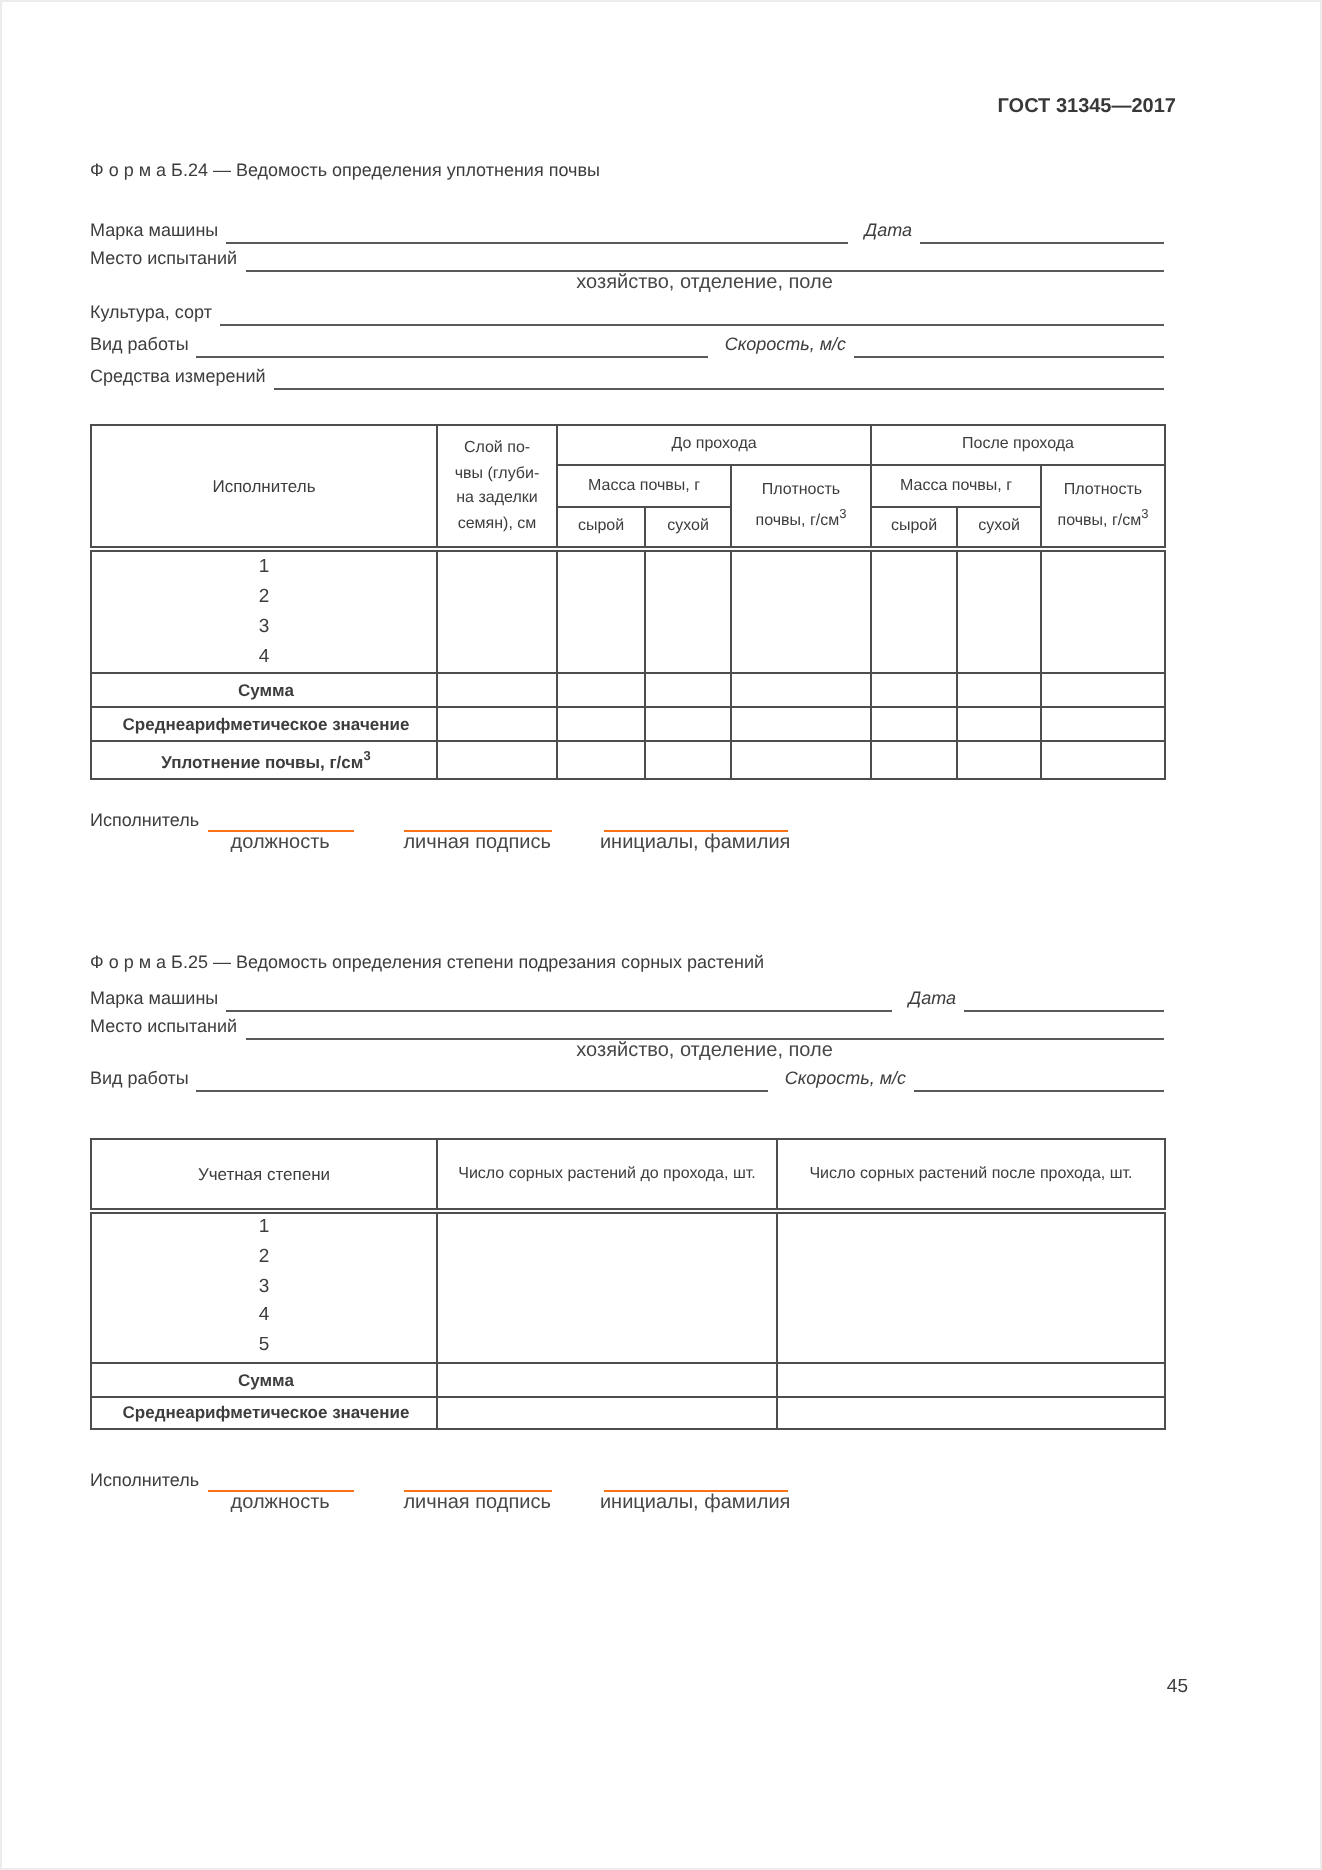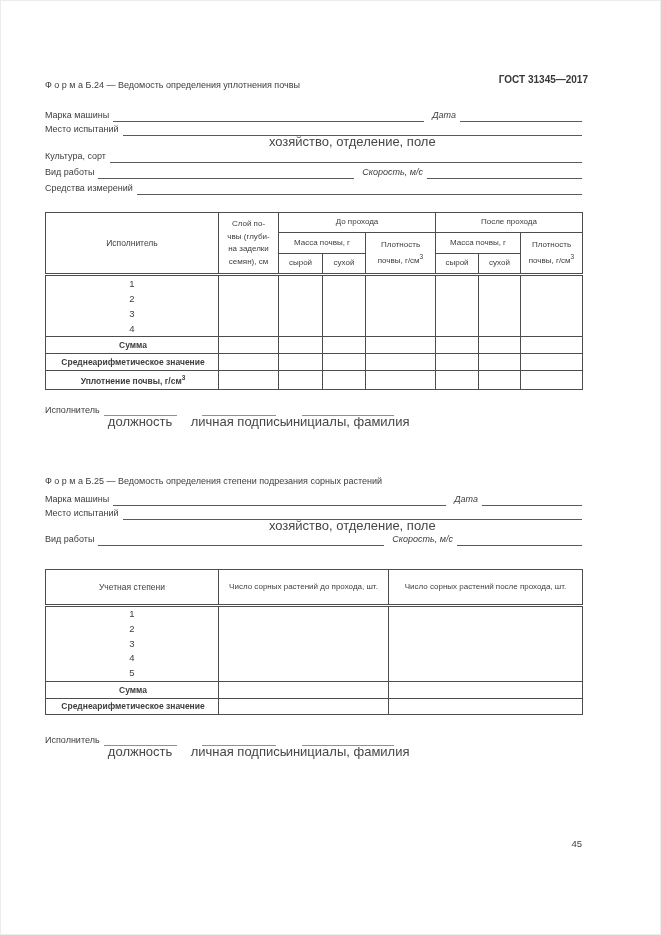--- a/index.html
+++ b/index.html
@@ -12,42 +12,42 @@
     overflow:hidden;
   }
   .page {
     position:absolute; inset:0;
     background:#fff;
     box-shadow: inset 0 0 0 1px #ececec;
   }
   .content { position:absolute; left:45px; top:0; width:537px; }
 
   .doc-code {
-    position:absolute; top:74px; left:0; width:543px;
+    position:absolute; top:48px; left:0; width:543px;
     text-align:right; font-weight:bold; font-size:10px; color:#383838;
   }
   .form-title { position:absolute; left:0; width:537px; font-size:9px; }
 
   
   .frow {
     position:absolute; left:0; width:537px;
     display:flex; align-items:flex-start;
     font-size:9px; line-height:11px; white-space:nowrap;
   }
   .fline {
     border-bottom:1px solid #5a5a5a;
     height:11px; margin-left:4px;
     position:relative;
   }
   .grow { flex:1 1 auto; }
   .mid-label { margin-left:8px;font-style:italic; }
   .caption {
     position:absolute; top:100%; left:50%;
     transform:translateX(-50%);
-    font-size:13px; color:#474747; white-space:nowrap;
+    font-size:10px; color:#474747; white-space:nowrap;
     margin-top:1px;
   }
 
   
   table {
     position:absolute; left:0;
     border-collapse:collapse; table-layout:fixed;
     width:537px; font-size:8px; color:#3d3d3d;
   }
   th, td { border:1px solid #4d4d4d; padding:0 2px; font-weight:normal; }
@@ -64,21 +64,21 @@
     position:absolute; left:0; width:537px;
     display:flex; align-items:flex-end;
     font-size:9px; line-height:11px;
   }
   .exec-line {
     border-bottom:1px solid #f97316;
     height:11px; position:relative;
   }
 
   .page-number {
-    position:absolute; top:838px; left:0; width:537px;
+    position:absolute; top:838px; left:12px; width:537px;
     text-align:right; font-size:9.5px; padding-right:2px;
   }
 </style>
 </head>
 <body>
 
 <div class="page">
   <div class="content">
 
     <div class="doc-code">ГОСТ 31345—2017</div>

